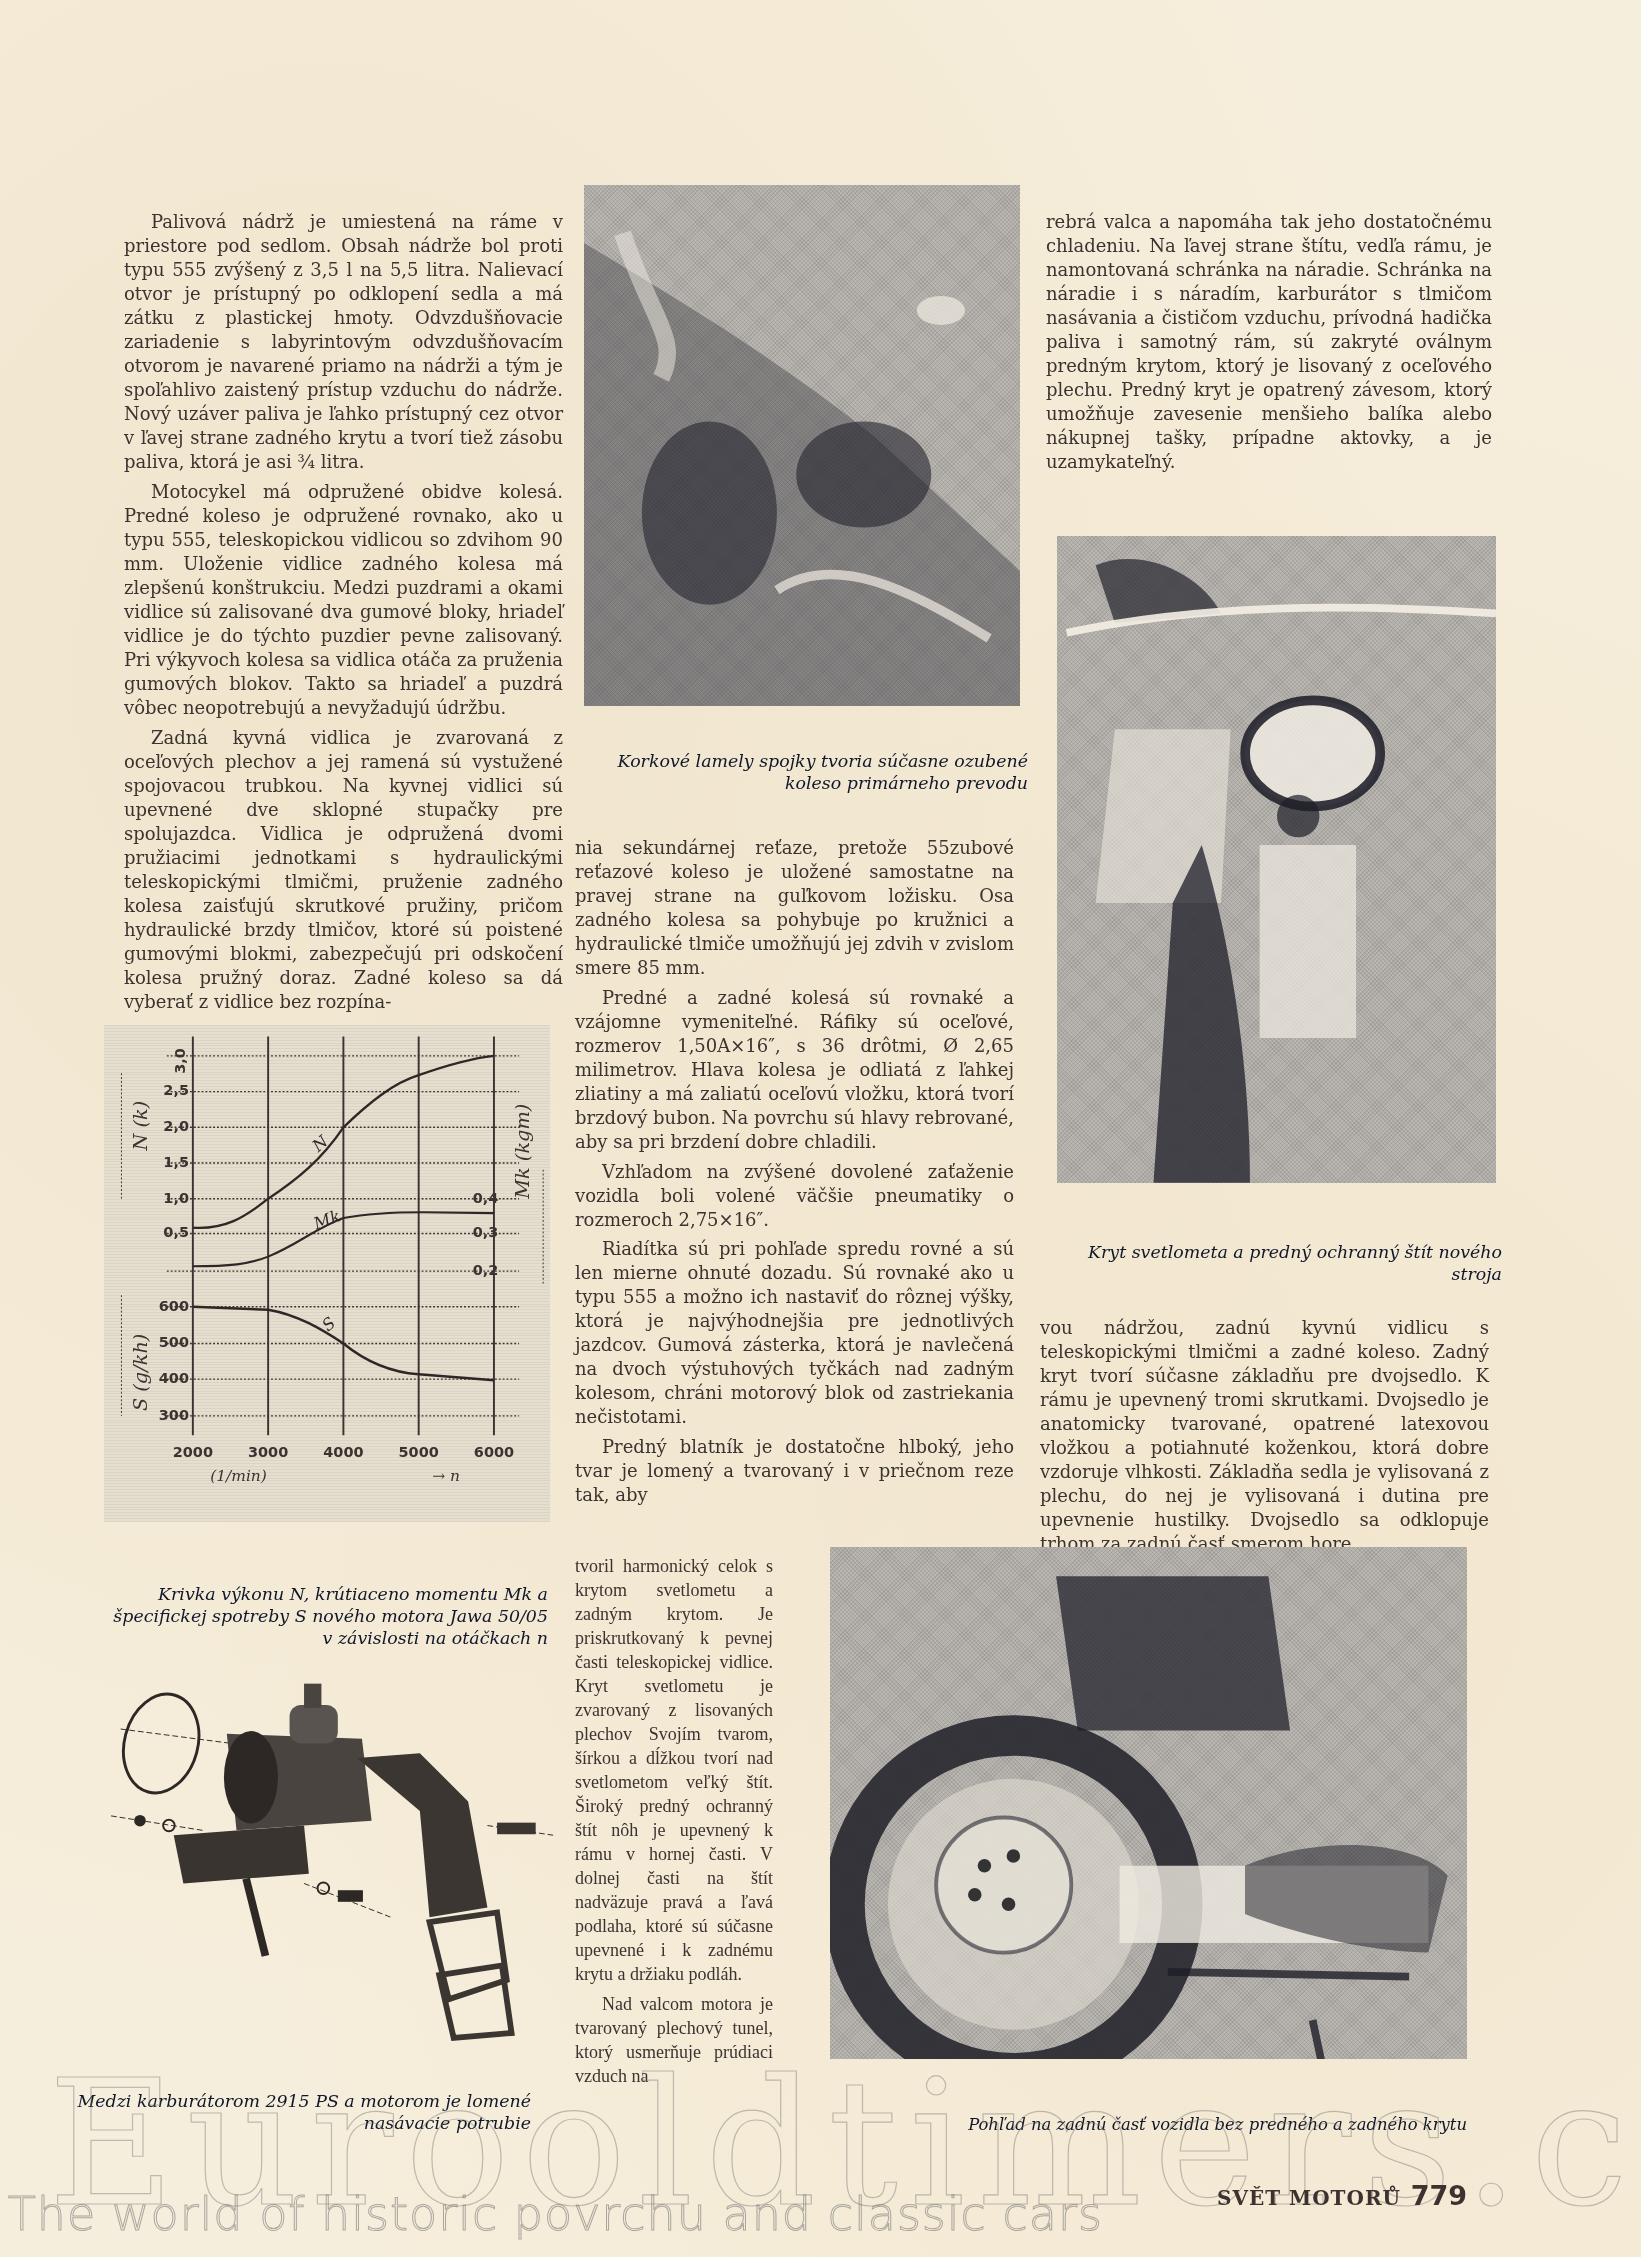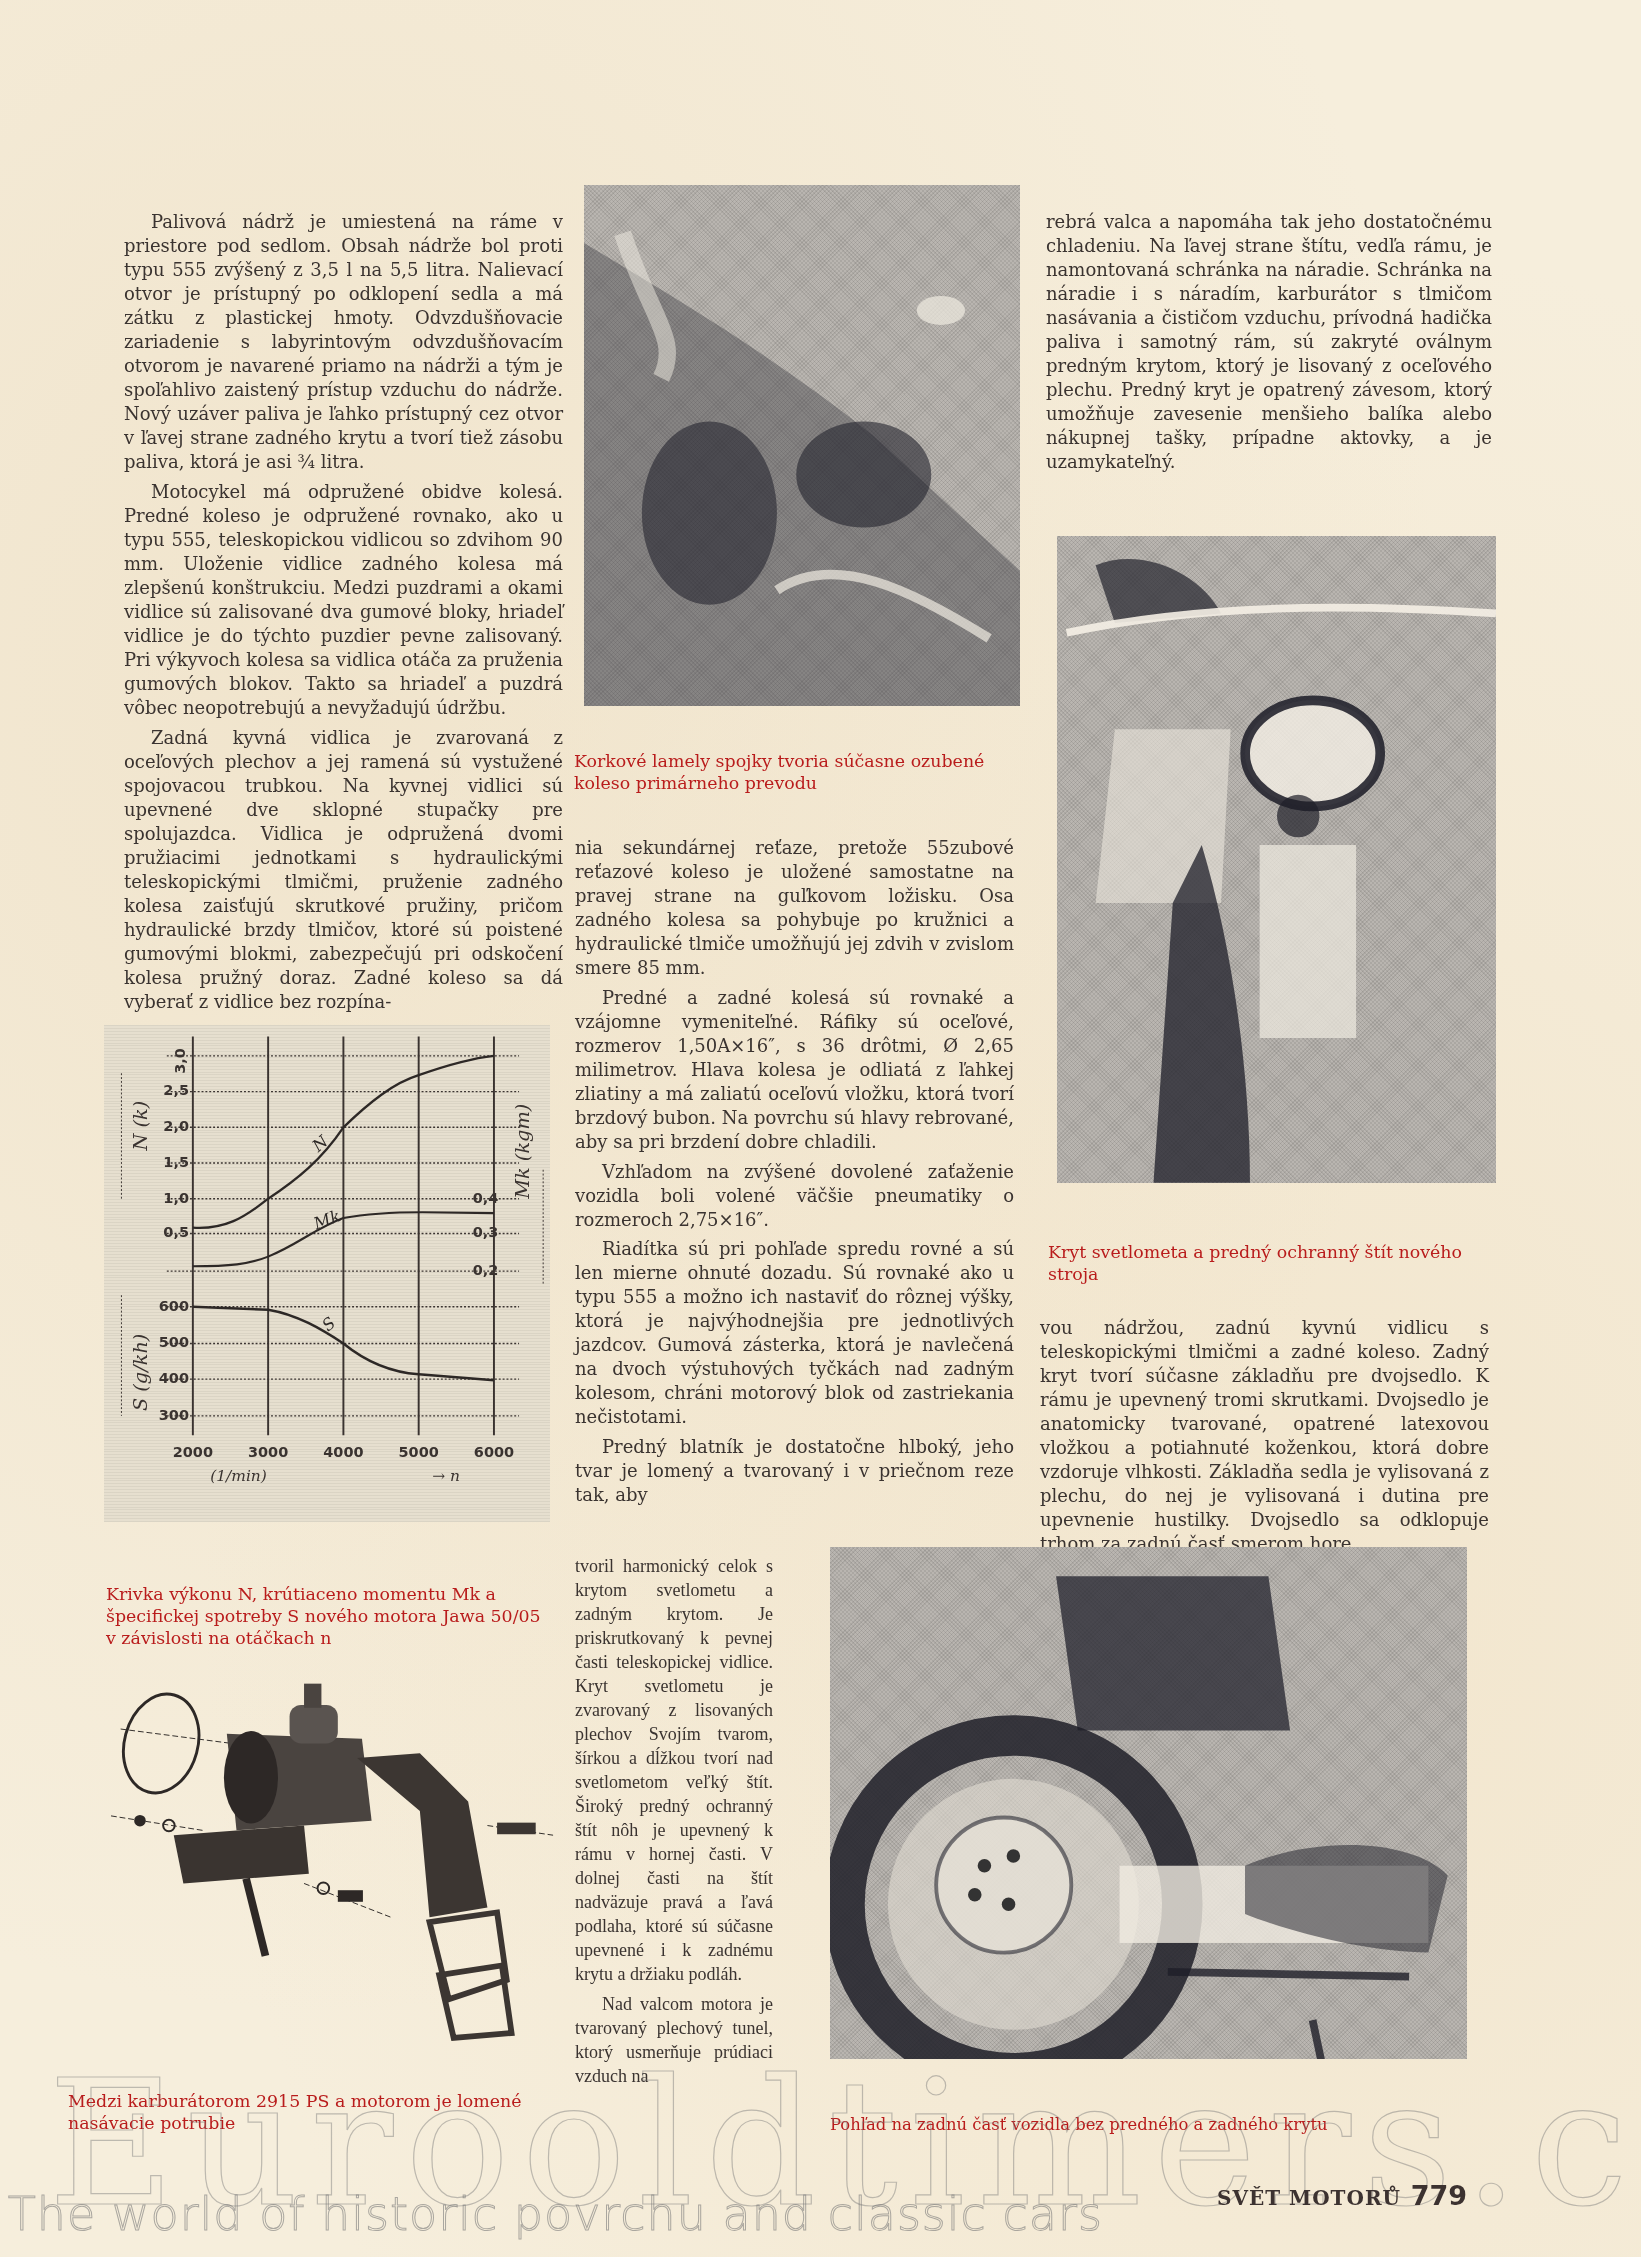--- a/index.html
+++ b/index.html
@@ -17,22 +17,22 @@
       #f6eedc;
   }
   .col {
     position: absolute; font-size: 18px; line-height: 24px;
     text-align: justify; hyphens: manual;
   }
   .col p { margin: 0 0 5.8px 0; text-indent: 27px; }
   .col p.noindent { text-indent: 0; }
   .col b { font-weight: bold; }
   .caption {
-    position: absolute; font-size: 17.4px; line-height: 22px;
-    text-align: left; color: #b91c1c;
+    position: absolute; font-style: italic; font-size: 17.4px; line-height: 22px;
+    text-align: right; color: #0f172a;
   }
   .photo {
     position: absolute; overflow: hidden;
     background:
       repeating-linear-gradient(45deg, rgba(0,0,0,0.08) 0 1px, transparent 1px 2.9px),
       repeating-linear-gradient(-45deg, rgba(0,0,0,0.08) 0 1px, transparent 1px 2.9px),
       #b9b5b0;
   }
   .photo svg { position: absolute; inset: 0; width: 100%; height: 100%; }
   .chart-box {

